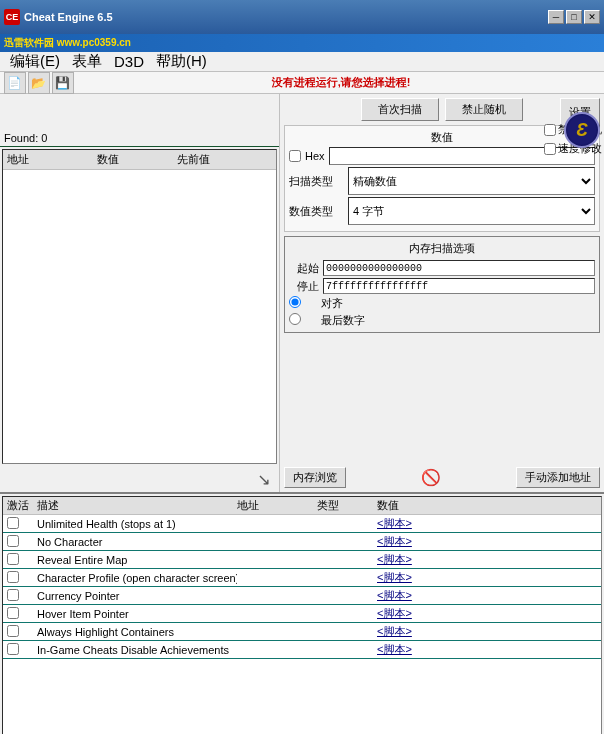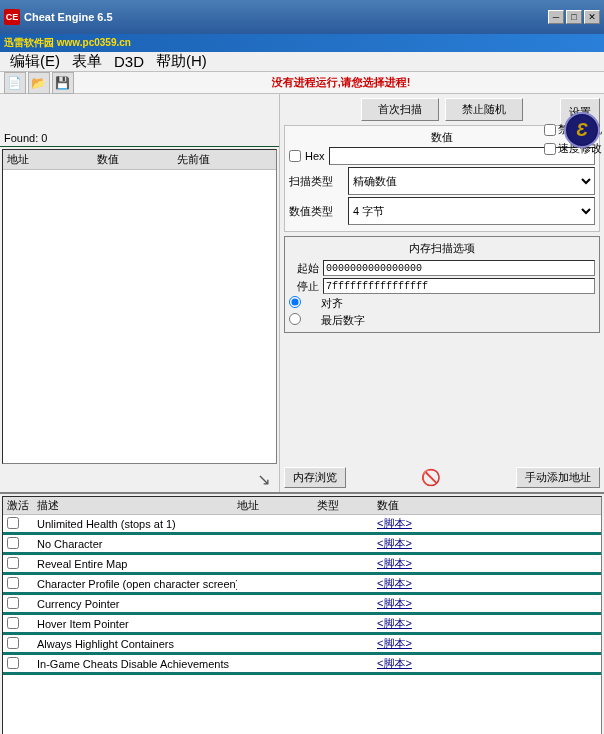--- a/index.html
+++ b/index.html
@@ -380,21 +380,21 @@
     .cheat-col-activate { width: 30px; }
     .cheat-col-desc { width: 200px; }
     .cheat-col-addr { width: 80px; }
     .cheat-col-type { width: 60px; }
     .cheat-col-val { width: 60px; }
 
     .cheat-row {
       display: flex;
       align-items: center;
       padding: 1px 4px;
-      border-bottom: 3px solid #0f766e;
+      border-bottom: 1px solid #0f766e;
     }
     .cheat-checkbox { width: 30px; }
     .cheat-desc { width: 200px; font-size: 11px; overflow: hidden; white-space: nowrap; }
     .cheat-addr { width: 80px; font-size: 11px; }
     .cheat-type { width: 60px; font-size: 11px; }
     .cheat-val { width: 60px; font-size: 11px; color: #000080; text-decoration: underline; }
 
     input[type="checkbox"] {
       width: 12px;
       height: 12px;

